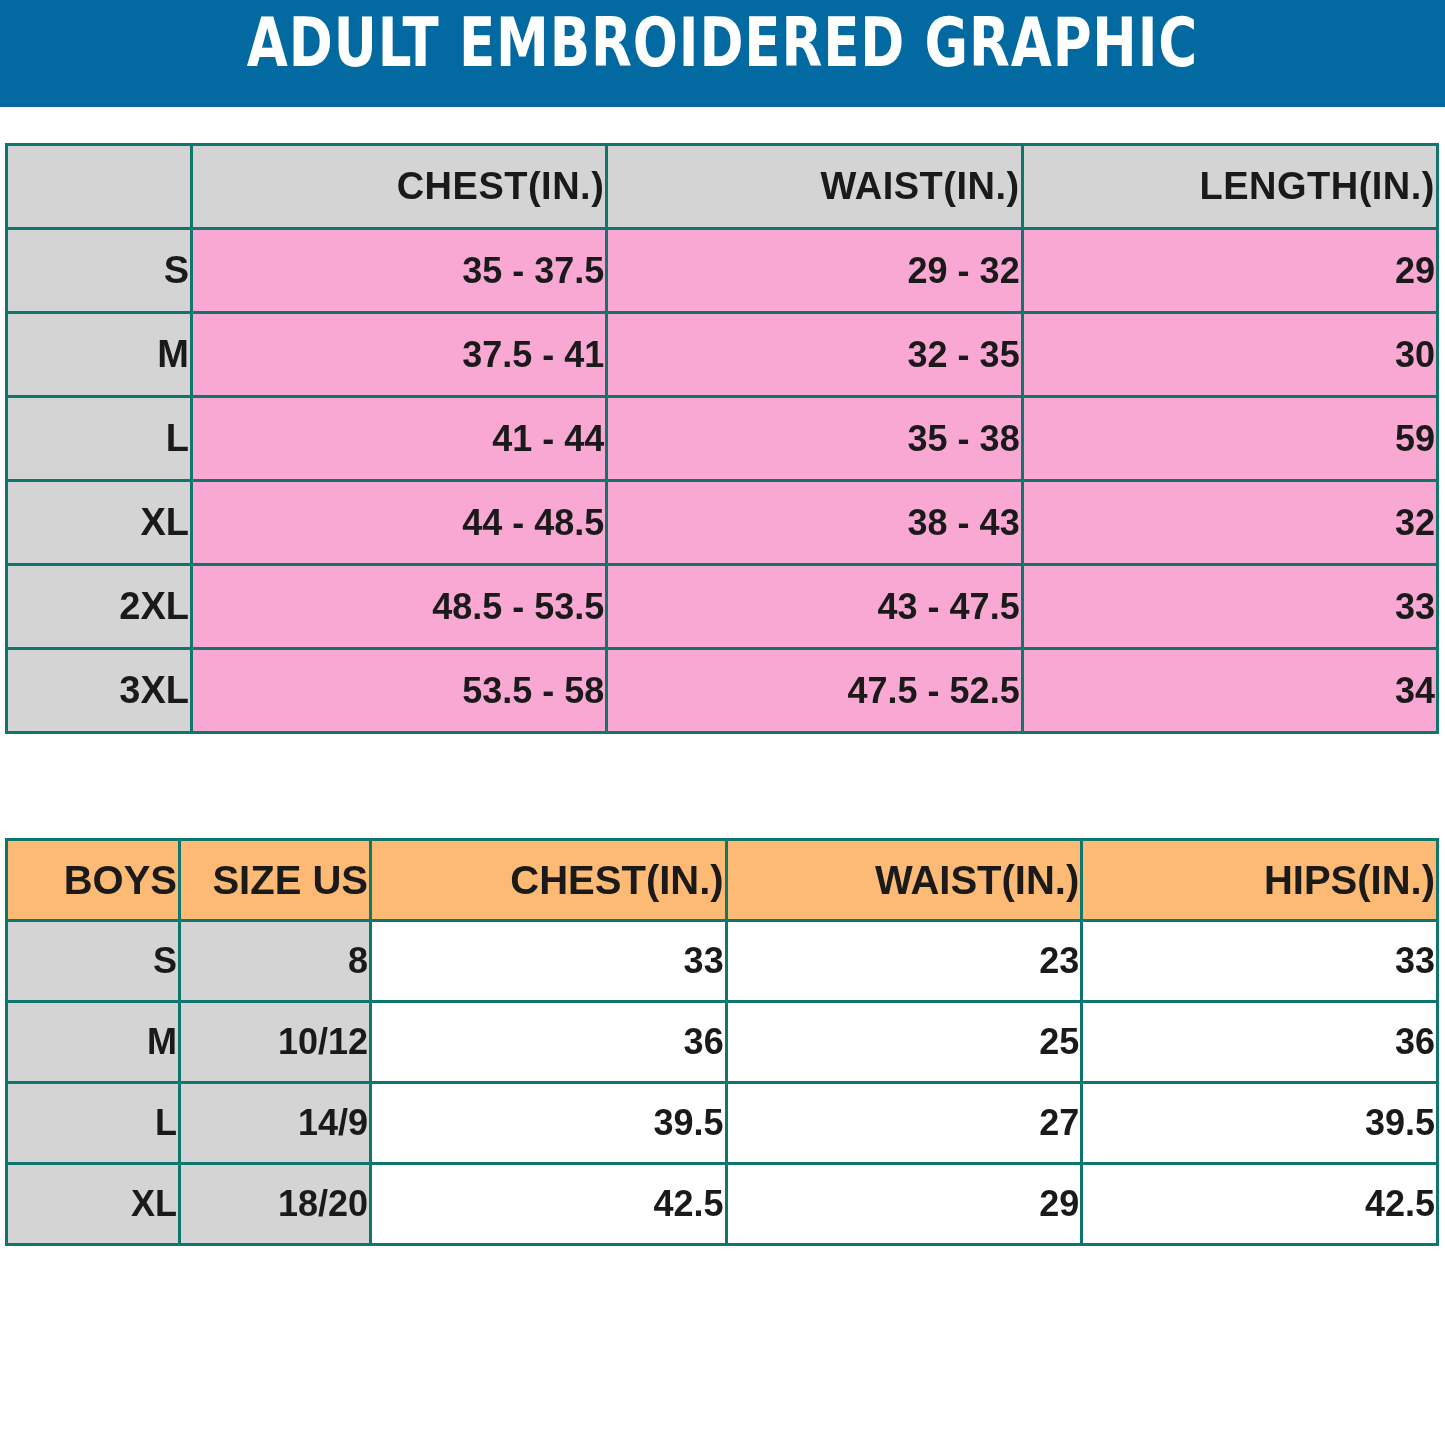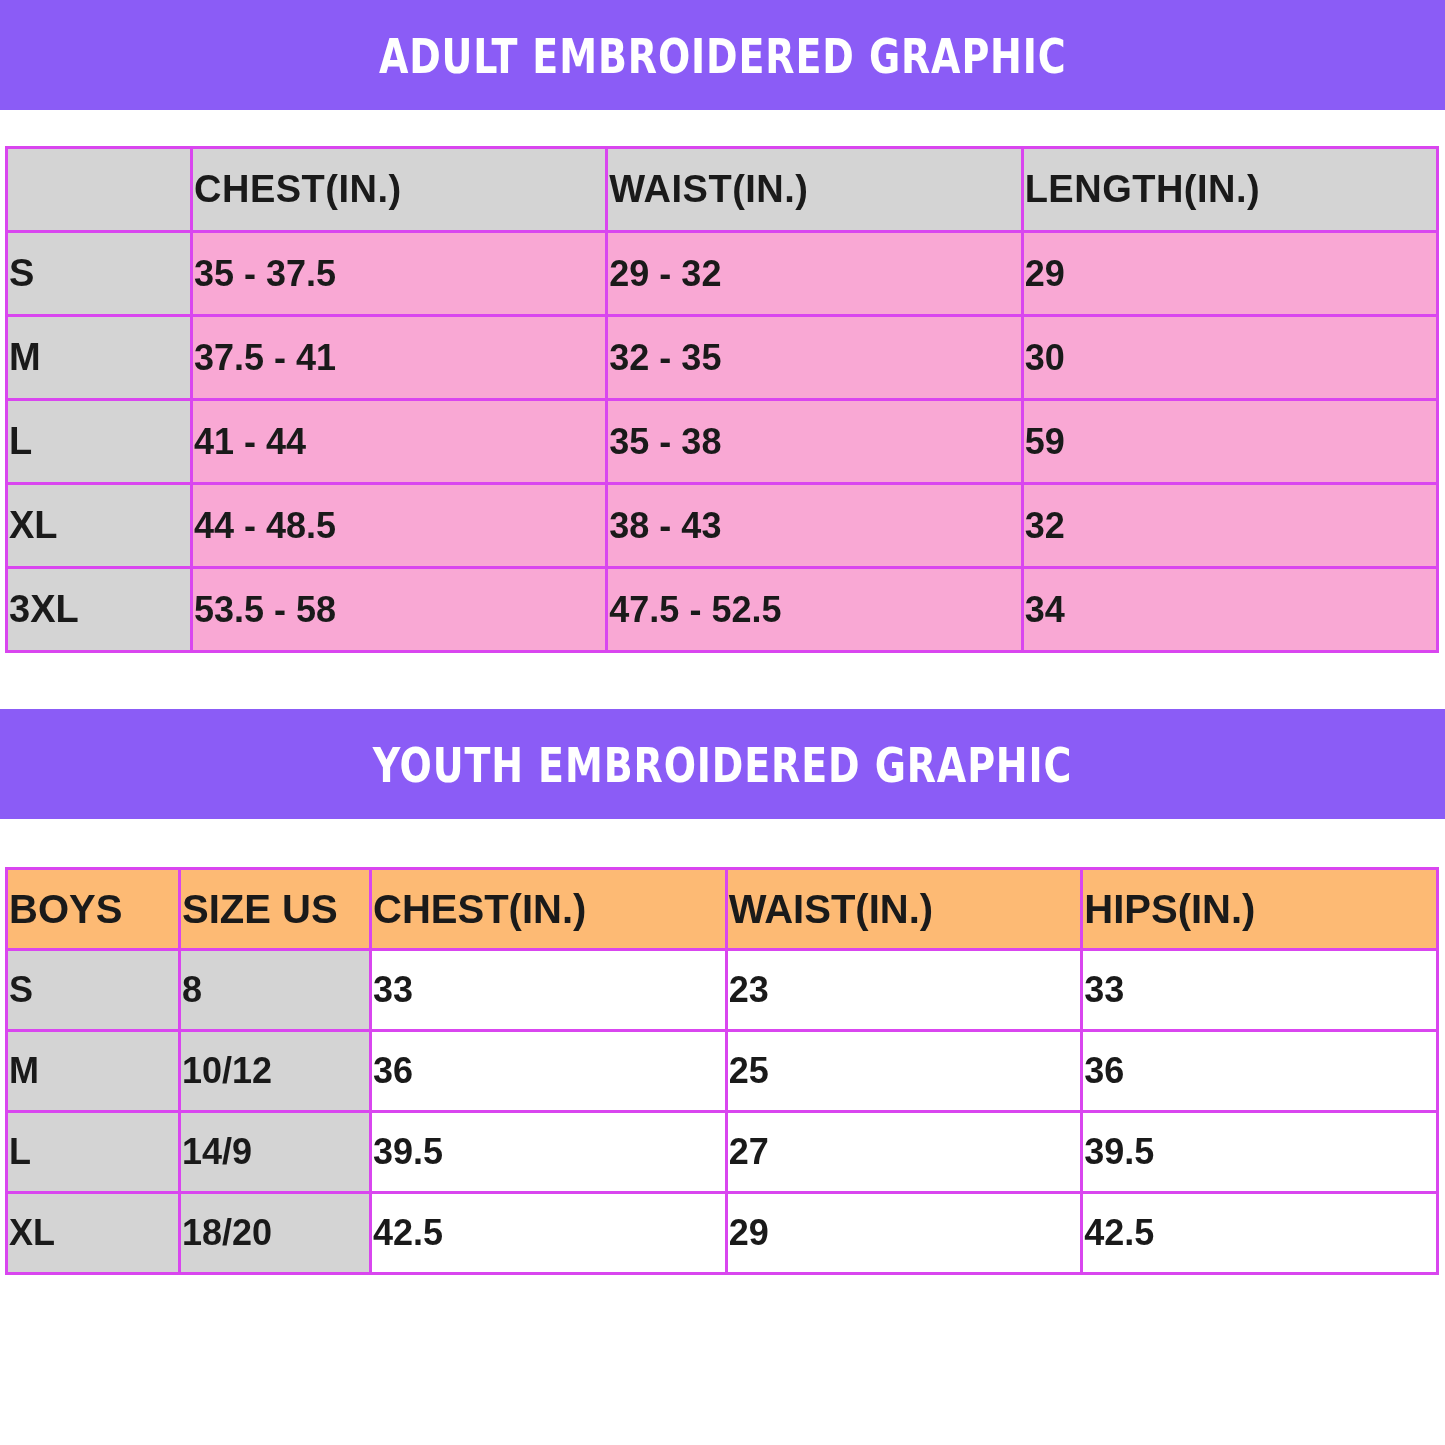--- a/index.html
+++ b/index.html
@@ -15,49 +15,49 @@
     overflow: hidden;
   }
   .page {
     width: 1445px;
     height: 1445px;
     box-sizing: border-box;
     display: flex;
     flex-direction: column;
   }
   .banner {
-    background: #8b5cf6;
+    background: #0369a1;
     color: #ffffff;
     text-align: center;
     font-weight: bold;
     letter-spacing: 1px;
-    font-size: 48px;
+    font-size: 67px;
     line-height: 1;
-    padding: 32px 0 30px 0;
+    padding: 10px 0 30px 0;
     font-family: "DejaVu Sans", sans-serif;
     font-stretch: condensed;
   }
   .banner-text {
     display: inline-block;
     transform: scaleX(0.88);
     transform-origin: center;
   }
   .gap-sm { height: 36px; }
   .gap-md { height: 56px; }
   .gap-lg { height: 48px; }
 
   table {
     border-collapse: collapse;
     width: 1434px;
     margin: 0 5px;
     table-layout: fixed;
   }
   table td, table th {
-    border: 3px solid #d946ef;
-    text-align: left;
+    border: 3px solid #0f766e;
+    text-align: right;
     vertical-align: middle;
     font-weight: bold;
     color: #1a1a1a;
   }
   
   .adult-table th,
   .adult-table td {
     height: 79px;
     font-size: 38px;
   }
@@ -134,33 +134,36 @@
         <td class="val-cell">35 - 38</td>
         <td class="val-cell">59</td>
       </tr>
       <tr>
         <td class="size-cell">XL</td>
         <td class="val-cell">44 - 48.5</td>
         <td class="val-cell">38 - 43</td>
         <td class="val-cell">32</td>
       </tr>
       <tr>
+        <td class="size-cell">2XL</td>
+        <td class="val-cell">48.5 - 53.5</td>
+        <td class="val-cell">43 - 47.5</td>
+        <td class="val-cell">33</td>
+      </tr>
+      <tr>
         <td class="size-cell">3XL</td>
         <td class="val-cell">53.5 - 58</td>
         <td class="val-cell">47.5 - 52.5</td>
         <td class="val-cell">34</td>
       </tr>
     </tbody>
   </table>
 
   <div class="gap-md"></div>
 
-  <div class="banner">
-    <span class="banner-text">YOUTH EMBROIDERED GRAPHIC</span>
-  </div>
 
   <div class="gap-lg"></div>
 
   <table class="youth-table">
     <thead>
       <tr>
         <th style="width:168px">BOYS</th>
         <th style="width:186px">SIZE US</th>
         <th>CHEST(IN.)</th>
         <th>WAIST(IN.)</th>

